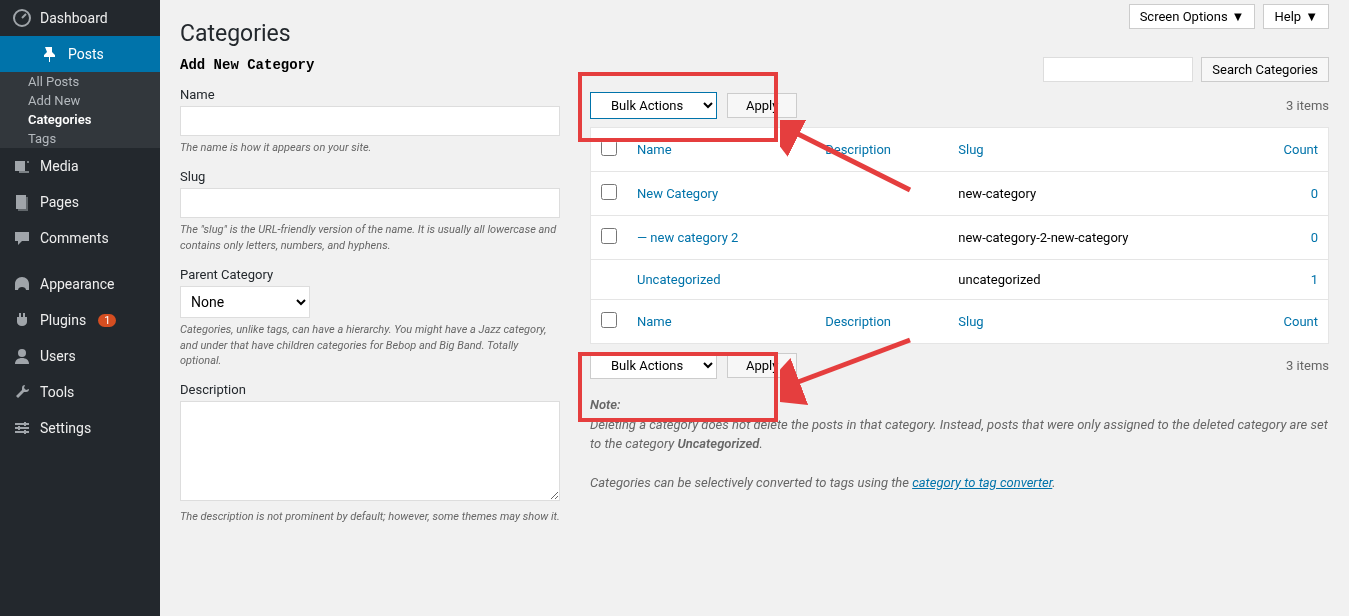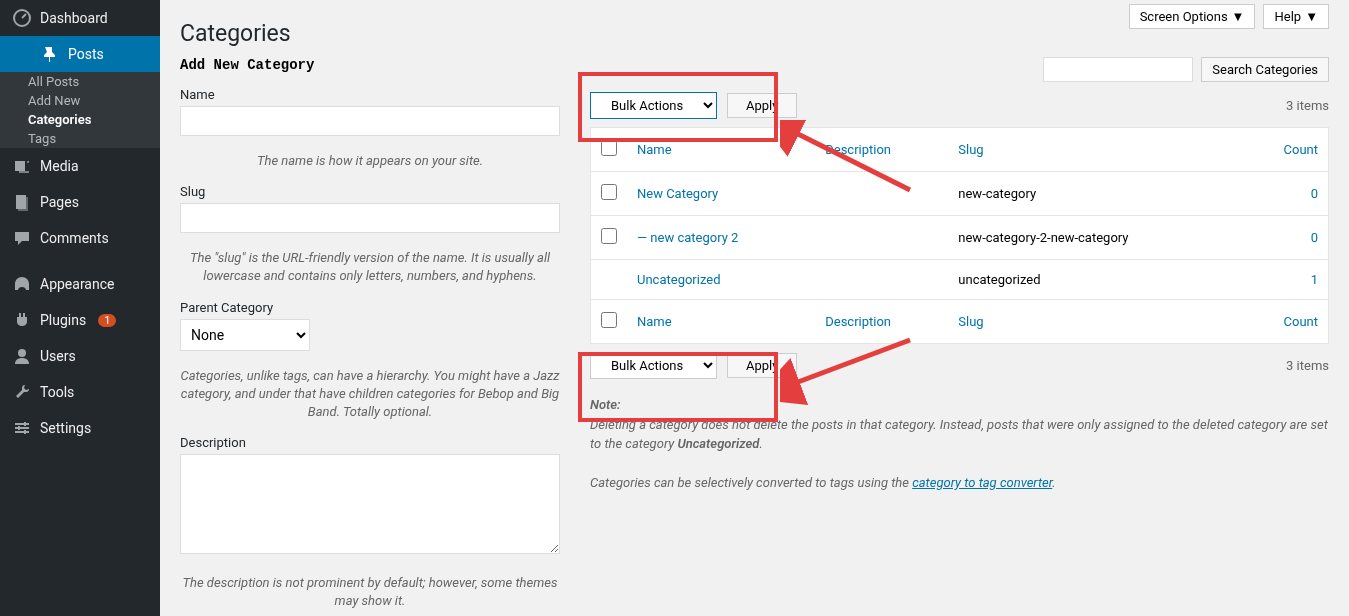--- a/index.html
+++ b/index.html
@@ -24,21 +24,21 @@
 .cols { display: flex; gap: 30px; }
 .col-left { width: 380px; }
 .col-right { flex: 1; }
 
 .form-heading { font-size: 14px; font-weight: 600; margin-bottom: 14px; font-family: Liberation Mono, monospace; }
 .form-field { margin-bottom: 14px; }
 .form-label { font-size: 13px; display: block; margin-bottom: 4px; color: #23282d; }
 .form-input, .form-select, .form-textarea { width: 100%; border: 1px solid #ddd; padding: 6px; font-size: 14px; background: #fff; }
 .form-select { width: 130px; }
 .form-textarea { height: 100px; }
-.form-help { font-size: 13px; color: #666; font-style: italic; margin-top: 16px; line-height: 1.4; text-align: center; }
+.form-help { font-size: 11px; color: #666; font-style: italic; margin-top: 4px; line-height: 1.4; }
 
 .search-row { text-align: right; margin-bottom: 10px; }
 .search-input { border: 1px solid #ddd; padding: 4px 6px; width: 150px; font-size: 13px; }
 .search-btn { border: 1px solid #ccc; background: #f7f7f7; padding: 4px 10px; font-size: 13px; margin-left: 4px; cursor: pointer; }
 
 .tablenav { display: flex; justify-content: space-between; align-items: center; margin: 8px 0; }
 .bulk-select { border: 1px solid #0073aa; padding: 4px 16px; font-size: 13px; background: #fff; }
 .apply-btn { border: 1px solid #ccc; background: #f7f7f7; padding: 4px 18px; font-size: 13px; margin-left: 6px; cursor: pointer; }
 .items-count { font-size: 13px; color: #666; }
 

